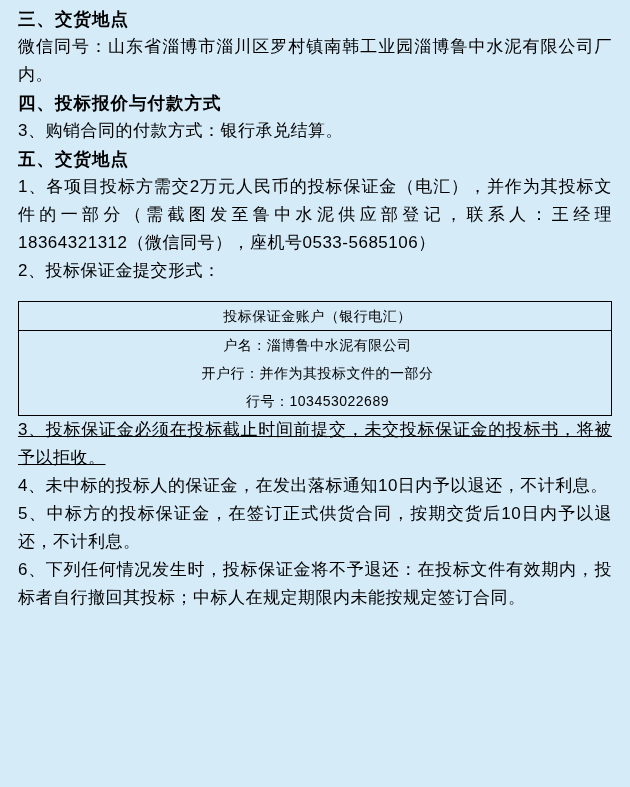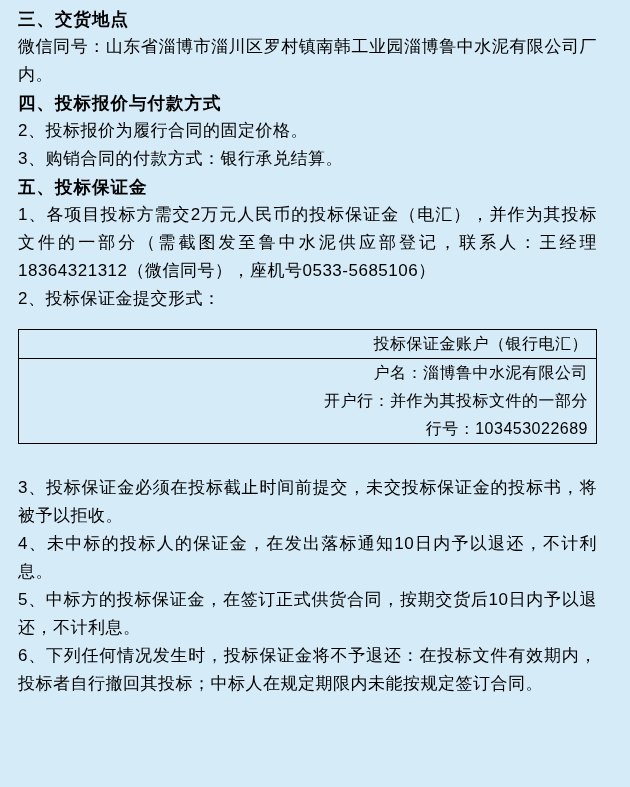--- a/index.html
+++ b/index.html
@@ -11,21 +11,21 @@
     height: 787px;
     background: #d6ebf8;
     font-family: "Liberation Sans", "DejaVu Sans", sans-serif;
     color: #000000;
     overflow: hidden;
   }
   .page {
     box-sizing: border-box;
     width: 630px;
     height: 787px;
-    padding: 5px 33px 0 18px;
+    padding: 5px 18px 0 18px;
     font-size: 17px;
     line-height: 28px;
     text-align: justify;
   }
   h2.sec-heading {
     margin: 0;
     padding: 0;
     font-size: 17.5px;
     line-height: 28px;
     font-weight: bold;
@@ -41,47 +41,46 @@
     width: 100%;
     border-collapse: collapse;
     margin-top: 16px;
     table-layout: fixed;
   }
   table.deposit-table td {
     border: none;
     padding: 0 8px 0 13px;
     height: 28px;
     line-height: 28px;
-    font-size: 16px;
-    text-align: right;
+    font-size: 14px;
+    text-align: center;
     letter-spacing: 0.5px;
   }
   table.deposit-table {
     border: 1px solid #000000;
   }
   table.deposit-table tr.table-header-row td {
     border-bottom: 1px solid #000000;
   }
   p.gap-top {
-    margin-top: 30px;
+    text-decoration: underline;
   }
 </style>
 </head>
 <body>
 
 <div class="page">
 
   <h2 class="sec-heading">三、交货地点</h2>
   <p class="para">微信同号：山东省淄博市淄川区罗村镇南韩工业园淄博鲁中水泥有限公司厂内。</p>
 
   <h2 class="sec-heading">四、投标报价与付款方式</h2>
-  <p class="para">2、投标报价为履行合同的固定价格。</p>
   <p class="para">3、购销合同的付款方式：银行承兑结算。</p>
 
-  <h2 class="sec-heading">五、投标保证金</h2>
+  <h2 class="sec-heading">五、交货地点</h2>
   <p class="para">1、各项目投标方需交2万元人民币的投标保证金（电汇），并作为其投标文件的一部分（需截图发至鲁中水泥供应部登记，联系人：王经理18364321312（微信同号），座机号0533-5685106）</p>
   <p class="para">2、投标保证金提交形式：</p>
 
   <table class="deposit-table">
     <tbody>
       <tr class="table-header-row">
         <td>投标保证金账户（银行电汇）</td>
       </tr>
       <tr>
         <td>户名：淄博鲁中水泥有限公司</td>

